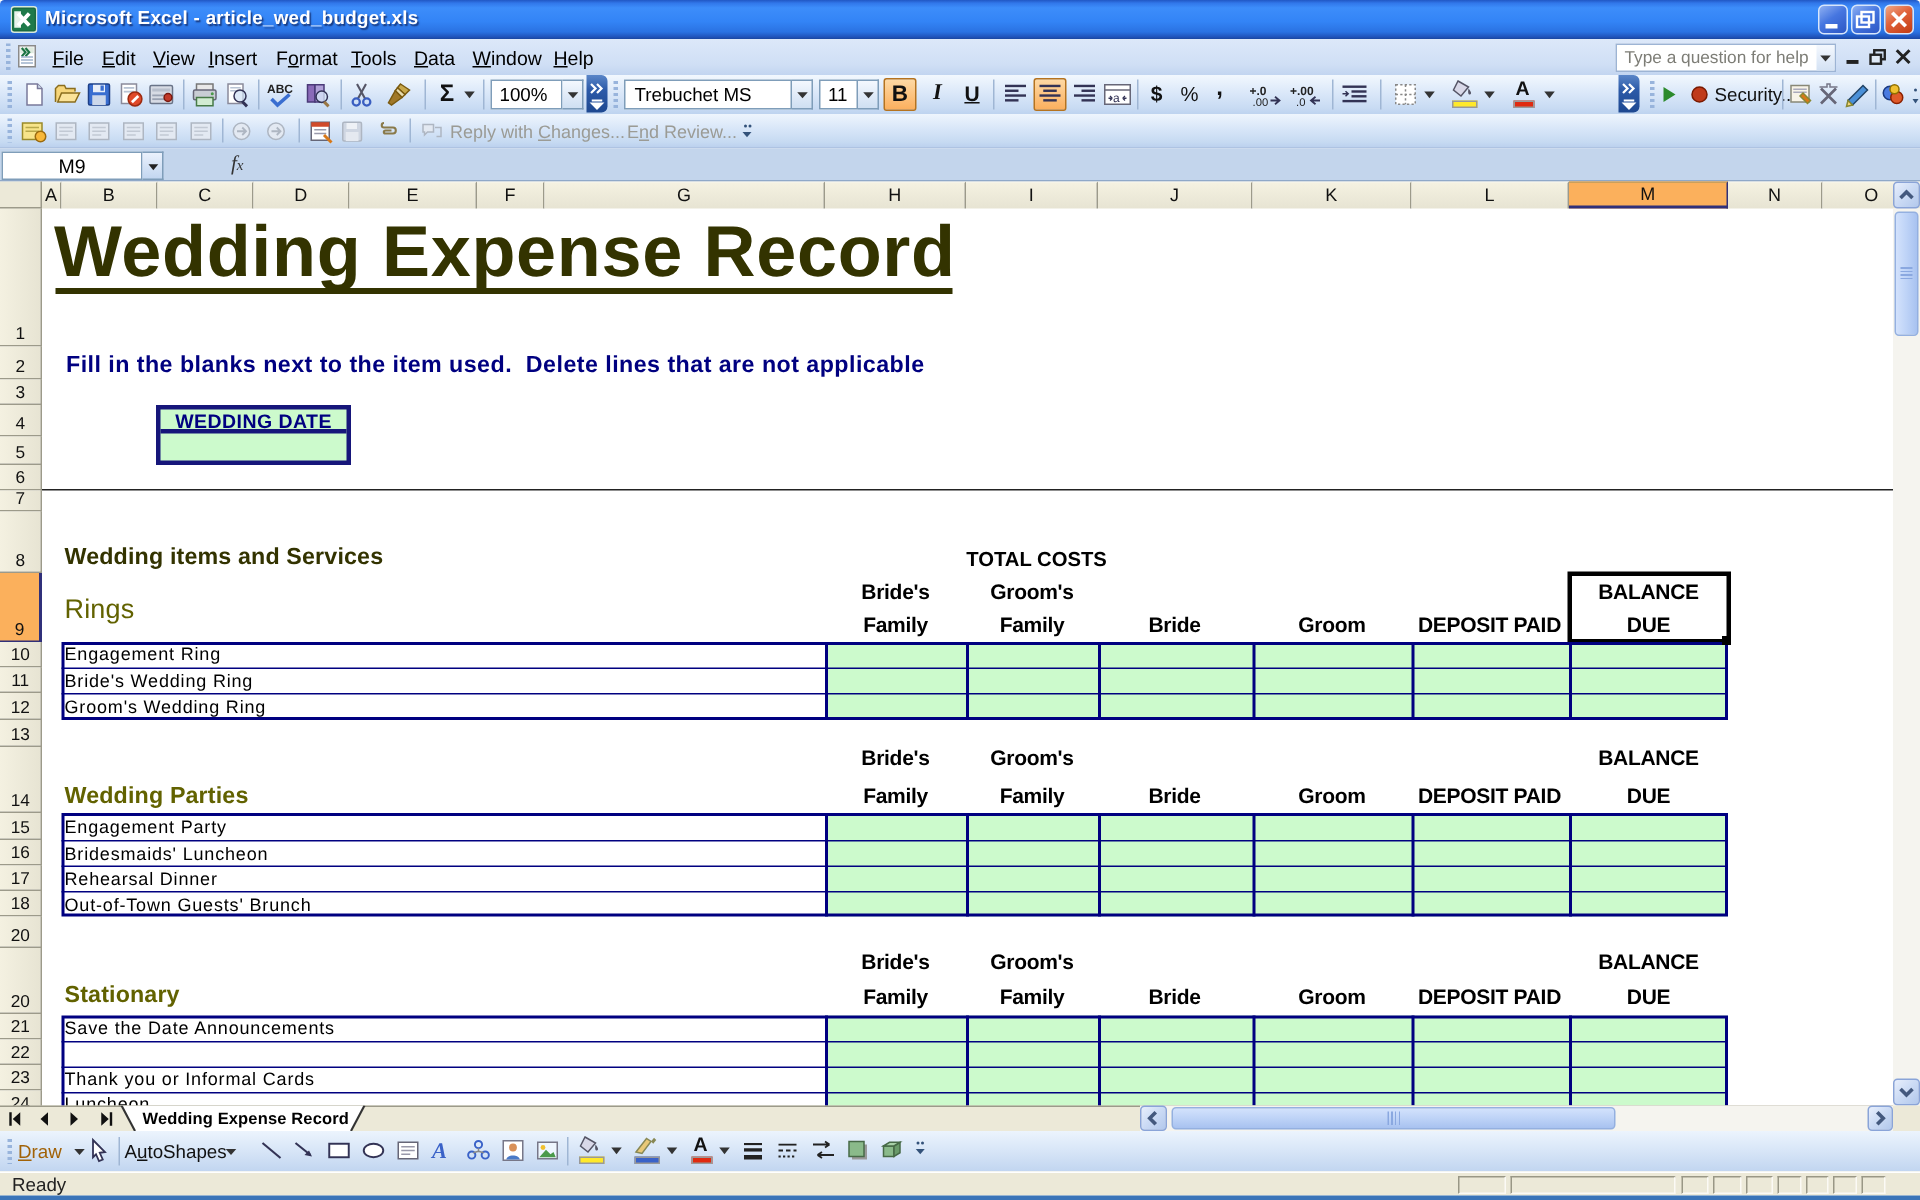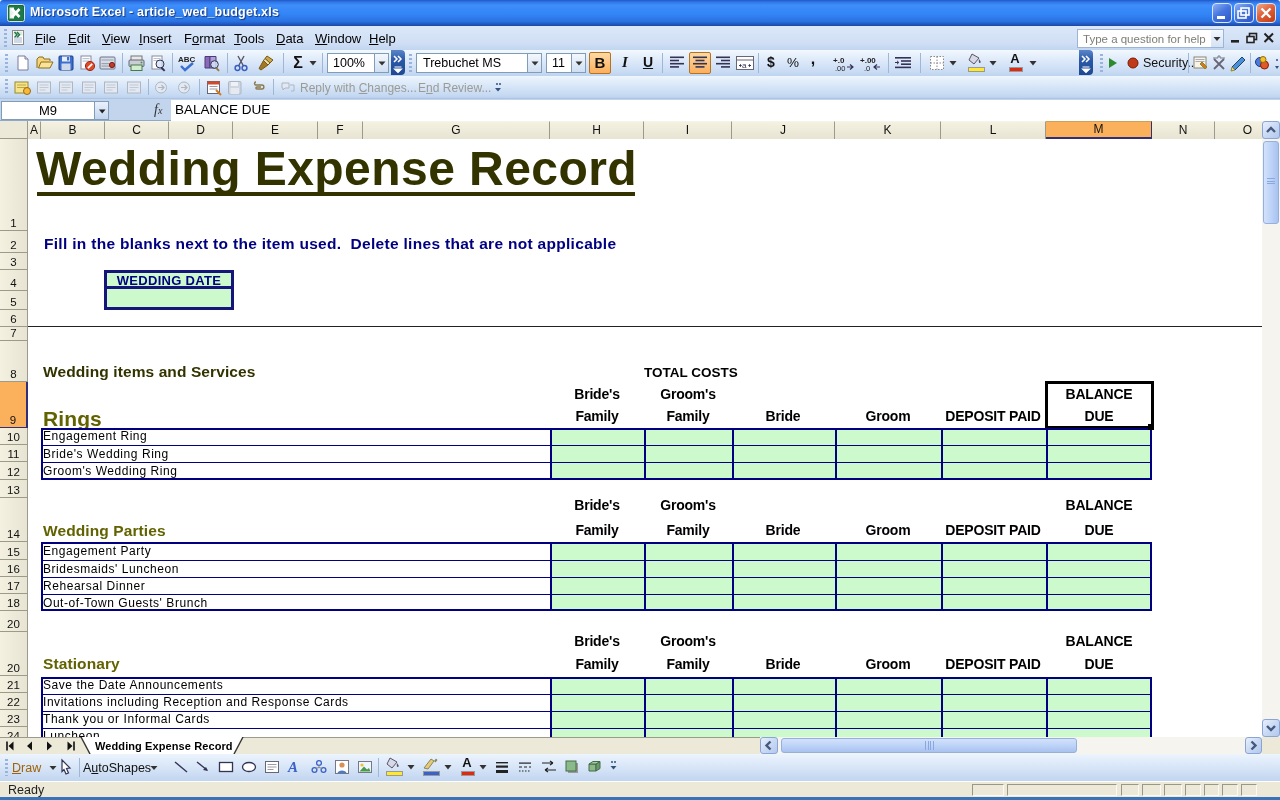--- a/index.html
+++ b/index.html
@@ -384,41 +384,40 @@
       <circle cx="8" cy="6" r="1" fill="#33527a"></circle>
       <path d="M3 10 L9 10 L6 13.5 Z" fill="#33527a"></path>
     </svg>
 <div class="abs" id="formulabar"></div>
 <div class="abs" id="namebox">M9</div>
 <div class="abs" id="nameboxdd"></div>
 <svg class="abs" style="left:95px;top:101px" width="14" height="19" viewBox="0 0 14 19">
       <path d="M4 8.5 L10.5 8.5 L7.2 12.5 Z" fill="#222"></path>
     </svg>
 <div class="abs" id="fx">f<span style="font-size:10px">x</span></div>
-<div class="abs" id="formulainput">BALANCE DUE</div>
 <div class="abs" id="grid"></div>
 <div class="abs" id="bigtitle">Wedding Expense Record</div>
 <div class="abs" style="left:37px;top:192px;width:598px;height:4px;background:#333300"></div>
 <div class="abs" style="left:104px;top:270px;width:130px;height:40px;border:3px solid #16167a;background:#ccfacc">
       <div style="height:16px;border-bottom:3px solid #16167a;text-align:center;font-weight:bold;font-size:13px;letter-spacing:0.3px;color:#000080;line-height:16px">WEDDING DATE</div>
     </div>
 <div class="abs navy" style="left:44px;top:235px;font-size:15.5px;font-weight:bold;letter-spacing:0.3px">Fill in the blanks next to the item used.&nbsp; Delete lines that are not applicable</div>
 <div class="abs" style="left:28px;top:326px;width:1234px;height:1px;background:#222"></div>
 <div class="abs" style="left:43px;top:363px;font-size:15.5px;font-weight:bold;color:#333300;letter-spacing:0.1px">Wedding items and Services</div>
 <div class="abs hdr" style="left:621px;top:364.5px;width:140px;font-size:13.5px;letter-spacing:0px">TOTAL COSTS</div>
 <div class="abs hdr" style="left:527px;top:385.5px;width:140px">Bride's</div>
 <div class="abs hdr" style="left:527px;top:408px;width:140px">Family</div>
 <div class="abs hdr" style="left:618px;top:385.5px;width:140px">Groom's</div>
 <div class="abs hdr" style="left:618px;top:408px;width:140px">Family</div>
 <div class="abs hdr" style="left:713px;top:408px;width:140px">Bride</div>
 <div class="abs hdr" style="left:818px;top:408px;width:140px">Groom</div>
 <div class="abs hdr" style="left:923px;top:408px;width:140px">DEPOSIT PAID</div>
 <div class="abs hdr" style="left:1029px;top:385.5px;width:140px">BALANCE</div>
 <div class="abs hdr" style="left:1029px;top:408px;width:140px">DUE</div>
-<div class="abs olive" style="left:43px;top:407px;font-size:21px;font-weight:bold;letter-spacing:0.1px">Rings</div>
+<div class="abs olive" style="left:43px;top:396px;font-size:18px;font-weight:normal;letter-spacing:0.1px">Rings</div>
 <div class="abs" style="left:550px;top:427.5px;width:602px;height:52.5px;background:#ccfacc"></div>
 <div class="abs" style="left:41px;top:445px;width:1111px;height:1px;background:#000080"></div>
 <div class="abs" style="left:41px;top:462px;width:1111px;height:1px;background:#000080"></div>
 <div class="abs" style="left:550px;top:427.5px;width:2px;height:52.5px;background:#000080"></div>
 <div class="abs" style="left:644px;top:427.5px;width:2px;height:52.5px;background:#000080"></div>
 <div class="abs" style="left:732px;top:427.5px;width:2px;height:52.5px;background:#000080"></div>
 <div class="abs" style="left:835px;top:427.5px;width:2px;height:52.5px;background:#000080"></div>
 <div class="abs" style="left:941px;top:427.5px;width:2px;height:52.5px;background:#000080"></div>
 <div class="abs" style="left:1046px;top:427.5px;width:2px;height:52.5px;background:#000080"></div>
 <div class="abs" style="left:41px;top:427.5px;width:1111px;height:52.5px;border:2px solid #000080"></div>
@@ -469,21 +468,20 @@
 <div class="abs" style="left:41px;top:710.5px;width:1111px;height:1px;background:#000080"></div>
 <div class="abs" style="left:41px;top:727.5px;width:1111px;height:1px;background:#000080"></div>
 <div class="abs" style="left:550px;top:676.5px;width:2px;height:67.5px;background:#000080"></div>
 <div class="abs" style="left:644px;top:676.5px;width:2px;height:67.5px;background:#000080"></div>
 <div class="abs" style="left:732px;top:676.5px;width:2px;height:67.5px;background:#000080"></div>
 <div class="abs" style="left:835px;top:676.5px;width:2px;height:67.5px;background:#000080"></div>
 <div class="abs" style="left:941px;top:676.5px;width:2px;height:67.5px;background:#000080"></div>
 <div class="abs" style="left:1046px;top:676.5px;width:2px;height:67.5px;background:#000080"></div>
 <div class="abs" style="left:41px;top:676.5px;width:1111px;height:67.5px;border:2px solid #000080"></div>
 <div class="abs" style="left:43px;top:676.5px;height:17.0px;font-size:12px;letter-spacing:0.55px;color:#000;display:flex;align-items:center;white-space:nowrap">Save the Date Announcements</div>
-<div class="abs" style="left:43px;top:693.5px;height:17.0px;font-size:12px;letter-spacing:0.55px;color:#000;display:flex;align-items:center;white-space:nowrap">Invitations including Reception and Response Cards</div>
 <div class="abs" style="left:43px;top:710.5px;height:17.0px;font-size:12px;letter-spacing:0.55px;color:#000;display:flex;align-items:center;white-space:nowrap">Thank you or Informal Cards</div>
 <div class="abs" style="left:43px;top:727.5px;height:16.5px;font-size:12px;letter-spacing:0.55px;color:#000;display:flex;align-items:center;white-space:nowrap">Luncheon</div>
 <div class="abs colcell" style="left:28px;width:13px">A</div>
 <div class="abs colcell" style="left:41px;width:64px">B</div>
 <div class="abs colcell" style="left:105px;width:64px">C</div>
 <div class="abs colcell" style="left:169px;width:64px">D</div>
 <div class="abs colcell" style="left:233px;width:85px">E</div>
 <div class="abs colcell" style="left:318px;width:45px">F</div>
 <div class="abs colcell" style="left:363px;width:187px">G</div>
 <div class="abs colcell" style="left:550px;width:94px">H</div>

